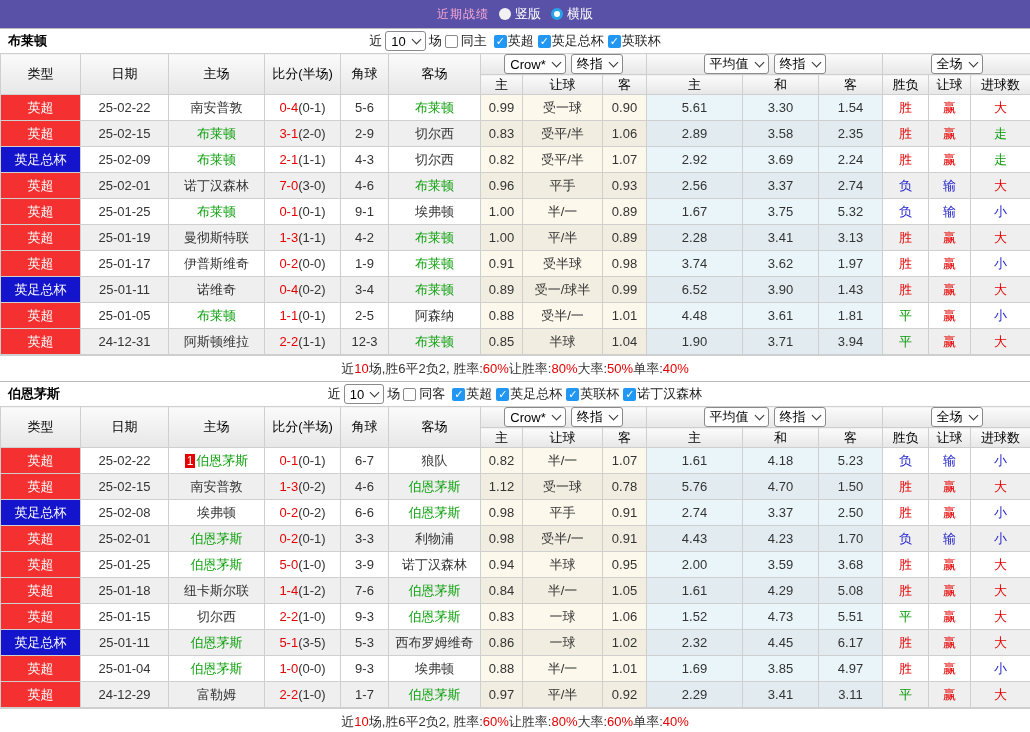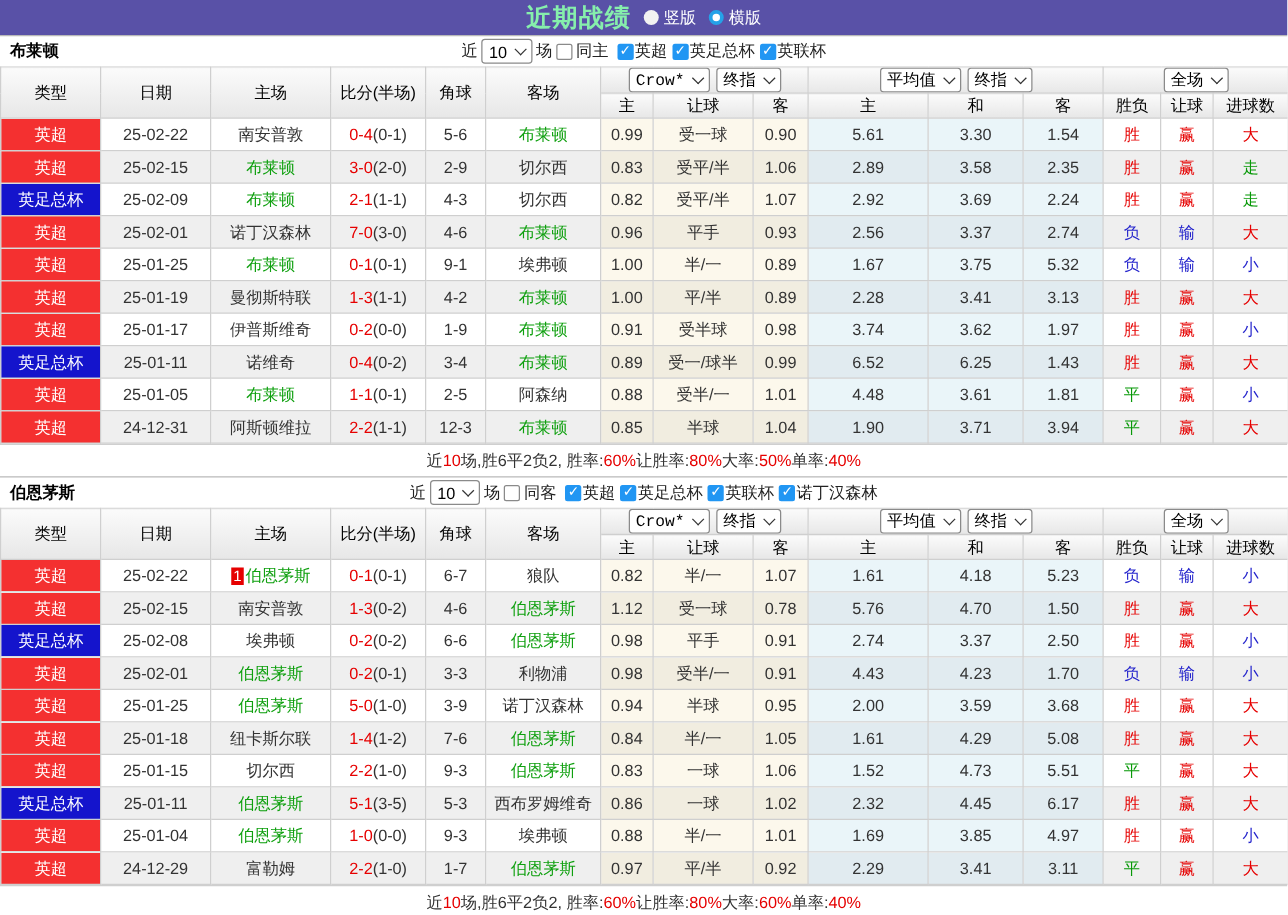--- a/index.html
+++ b/index.html
@@ -1,39 +1,39 @@
 <!DOCTYPE html>
 <html><head>
 <meta charset="utf-8">
 <style>
   html,body{margin:0;padding:0;background:#fff;}
   body{width:1030px;height:732px;font-family:"Liberation Sans","DejaVu Sans",sans-serif;font-size:13px;color:#333;overflow:hidden;}
   
   .topbar{height:28px;background:#5951A7;display:flex;align-items:center;justify-content:center;gap:10px;}
-  .topbar .title{color:#86efac;font-weight:bold;font-size:20px;letter-spacing:1px;}
+  .topbar .title{color:#f9a8d4;font-weight:normal;font-size:12px;letter-spacing:1px;}
   .radio-wrap{display:inline-flex;align-items:center;gap:4px;color:#fff;cursor:default;}
   .radio{width:12px;height:12px;border-radius:50%;background:#f2f2f2;display:inline-block;box-sizing:border-box;}
   .radio.checked{background:#fff;border:3px solid #25A2E8;}
   
   .secbar{height:24px;position:relative;display:flex;align-items:center;background:#fff;border-top:1px solid #b9b9b9;}
   .section:first-of-type .secbar{border-top:none;}
   .secbar .team{position:absolute;left:8px;font-weight:bold;color:#000;}
   .filters{margin:0 auto;display:flex;align-items:center;gap:3px;color:#222;}
   .sel{display:inline-flex;align-items:center;gap:7px;border:1px solid #8a8a8a;border-radius:3px;background:#fff;height:18px;padding:0 5px;color:#000;}
   .chev{width:6px;height:6px;border-right:1.6px solid #333;border-bottom:1.6px solid #333;transform:rotate(45deg);margin-top:-3px;display:inline-block;}
   .cb{width:13px;height:13px;display:inline-block;border-radius:2px;box-sizing:border-box;text-align:center;line-height:13px;font-size:11px;vertical-align:middle;}
   .cb.on{background:#2196F3;color:#fff;}
   .cb.off{background:#fff;border:1px solid #8a8a8a;}
   .lg{display:inline-flex;align-items:center;gap:1px;margin-left:4px;}
   .leagues{display:inline-flex;align-items:center;}
   
   table{border-collapse:collapse;table-layout:fixed;width:1030px;}
   th,td{border:1px solid #cfcfcf;text-align:center;padding:0;overflow:hidden;white-space:nowrap;}
   thead th{background:linear-gradient(#fbfbfb,#e7e7e7);font-weight:normal;height:19px;color:#000;}
-  thead .grp{height:19px;font-family:Liberation Mono, monospace;}
+  thead .grp{height:19px;}
   .grp .sels{display:flex;justify-content:center;gap:5px;}
   tbody td{height:25px;}
   tr.even td{background:#efefef;}
   tr.odd td{background:#ffffff;}
   td.bg-red{background:#F43030 !important;color:#fff;}
   td.bg-blue{background:#1414CC !important;color:#fff;}
   tr.odd td.c-odds{background:#FCF8EC;}
   tr.even td.c-odds{background:#F1EDE0;}
   tr.odd td.c-avg{background:#EAF5F9;}
   tr.even td.c-avg{background:#E1EBF0;}
@@ -171,21 +171,21 @@
           <td class="c-avg">3.30</td>
           <td class="c-avg">1.54</td>
           <td class="c-res" style="color: rgb(230, 0, 0);">胜</td>
           <td class="c-res" style="color: rgb(230, 0, 0);">赢</td>
           <td class="c-res" style="color: rgb(230, 0, 0);">大</td>
         </tr>
         <tr class="even">
           <td class="c-type bg-red">英超</td>
           <td class="c-date">25-02-15</td>
           <td class="c-team"><span class="grn">布莱顿</span></td>
-          <td class="c-score"><span class="score">3-0</span><span>(2-0)</span></td>
+          <td class="c-score"><span class="score">3-1</span><span>(2-0)</span></td>
           <td class="c-cor">2-9</td>
           <td class="c-team"><span>切尔西</span></td>
           <td class="c-odds">0.83</td>
           <td class="c-odds">受平/半</td>
           <td class="c-odds">1.06</td>
           <td class="c-avg">2.89</td>
           <td class="c-avg">3.58</td>
           <td class="c-avg">2.35</td>
           <td class="c-res" style="color: rgb(230, 0, 0);">胜</td>
           <td class="c-res" style="color: rgb(230, 0, 0);">赢</td>
@@ -280,21 +280,21 @@
           <td class="c-type bg-blue">英足总杯</td>
           <td class="c-date">25-01-11</td>
           <td class="c-team"><span>诺维奇</span></td>
           <td class="c-score"><span class="score">0-4</span><span>(0-2)</span></td>
           <td class="c-cor">3-4</td>
           <td class="c-team"><span class="grn">布莱顿</span></td>
           <td class="c-odds">0.89</td>
           <td class="c-odds">受一/球半</td>
           <td class="c-odds">0.99</td>
           <td class="c-avg">6.52</td>
-          <td class="c-avg">6.25</td>
+          <td class="c-avg">3.90</td>
           <td class="c-avg">1.43</td>
           <td class="c-res" style="color: rgb(230, 0, 0);">胜</td>
           <td class="c-res" style="color: rgb(230, 0, 0);">赢</td>
           <td class="c-res" style="color: rgb(230, 0, 0);">大</td>
         </tr>
         <tr class="odd">
           <td class="c-type bg-red">英超</td>
           <td class="c-date">25-01-05</td>
           <td class="c-team"><span class="grn">布莱顿</span></td>
           <td class="c-score"><span class="score">1-1</span><span>(0-1)</span></td>

